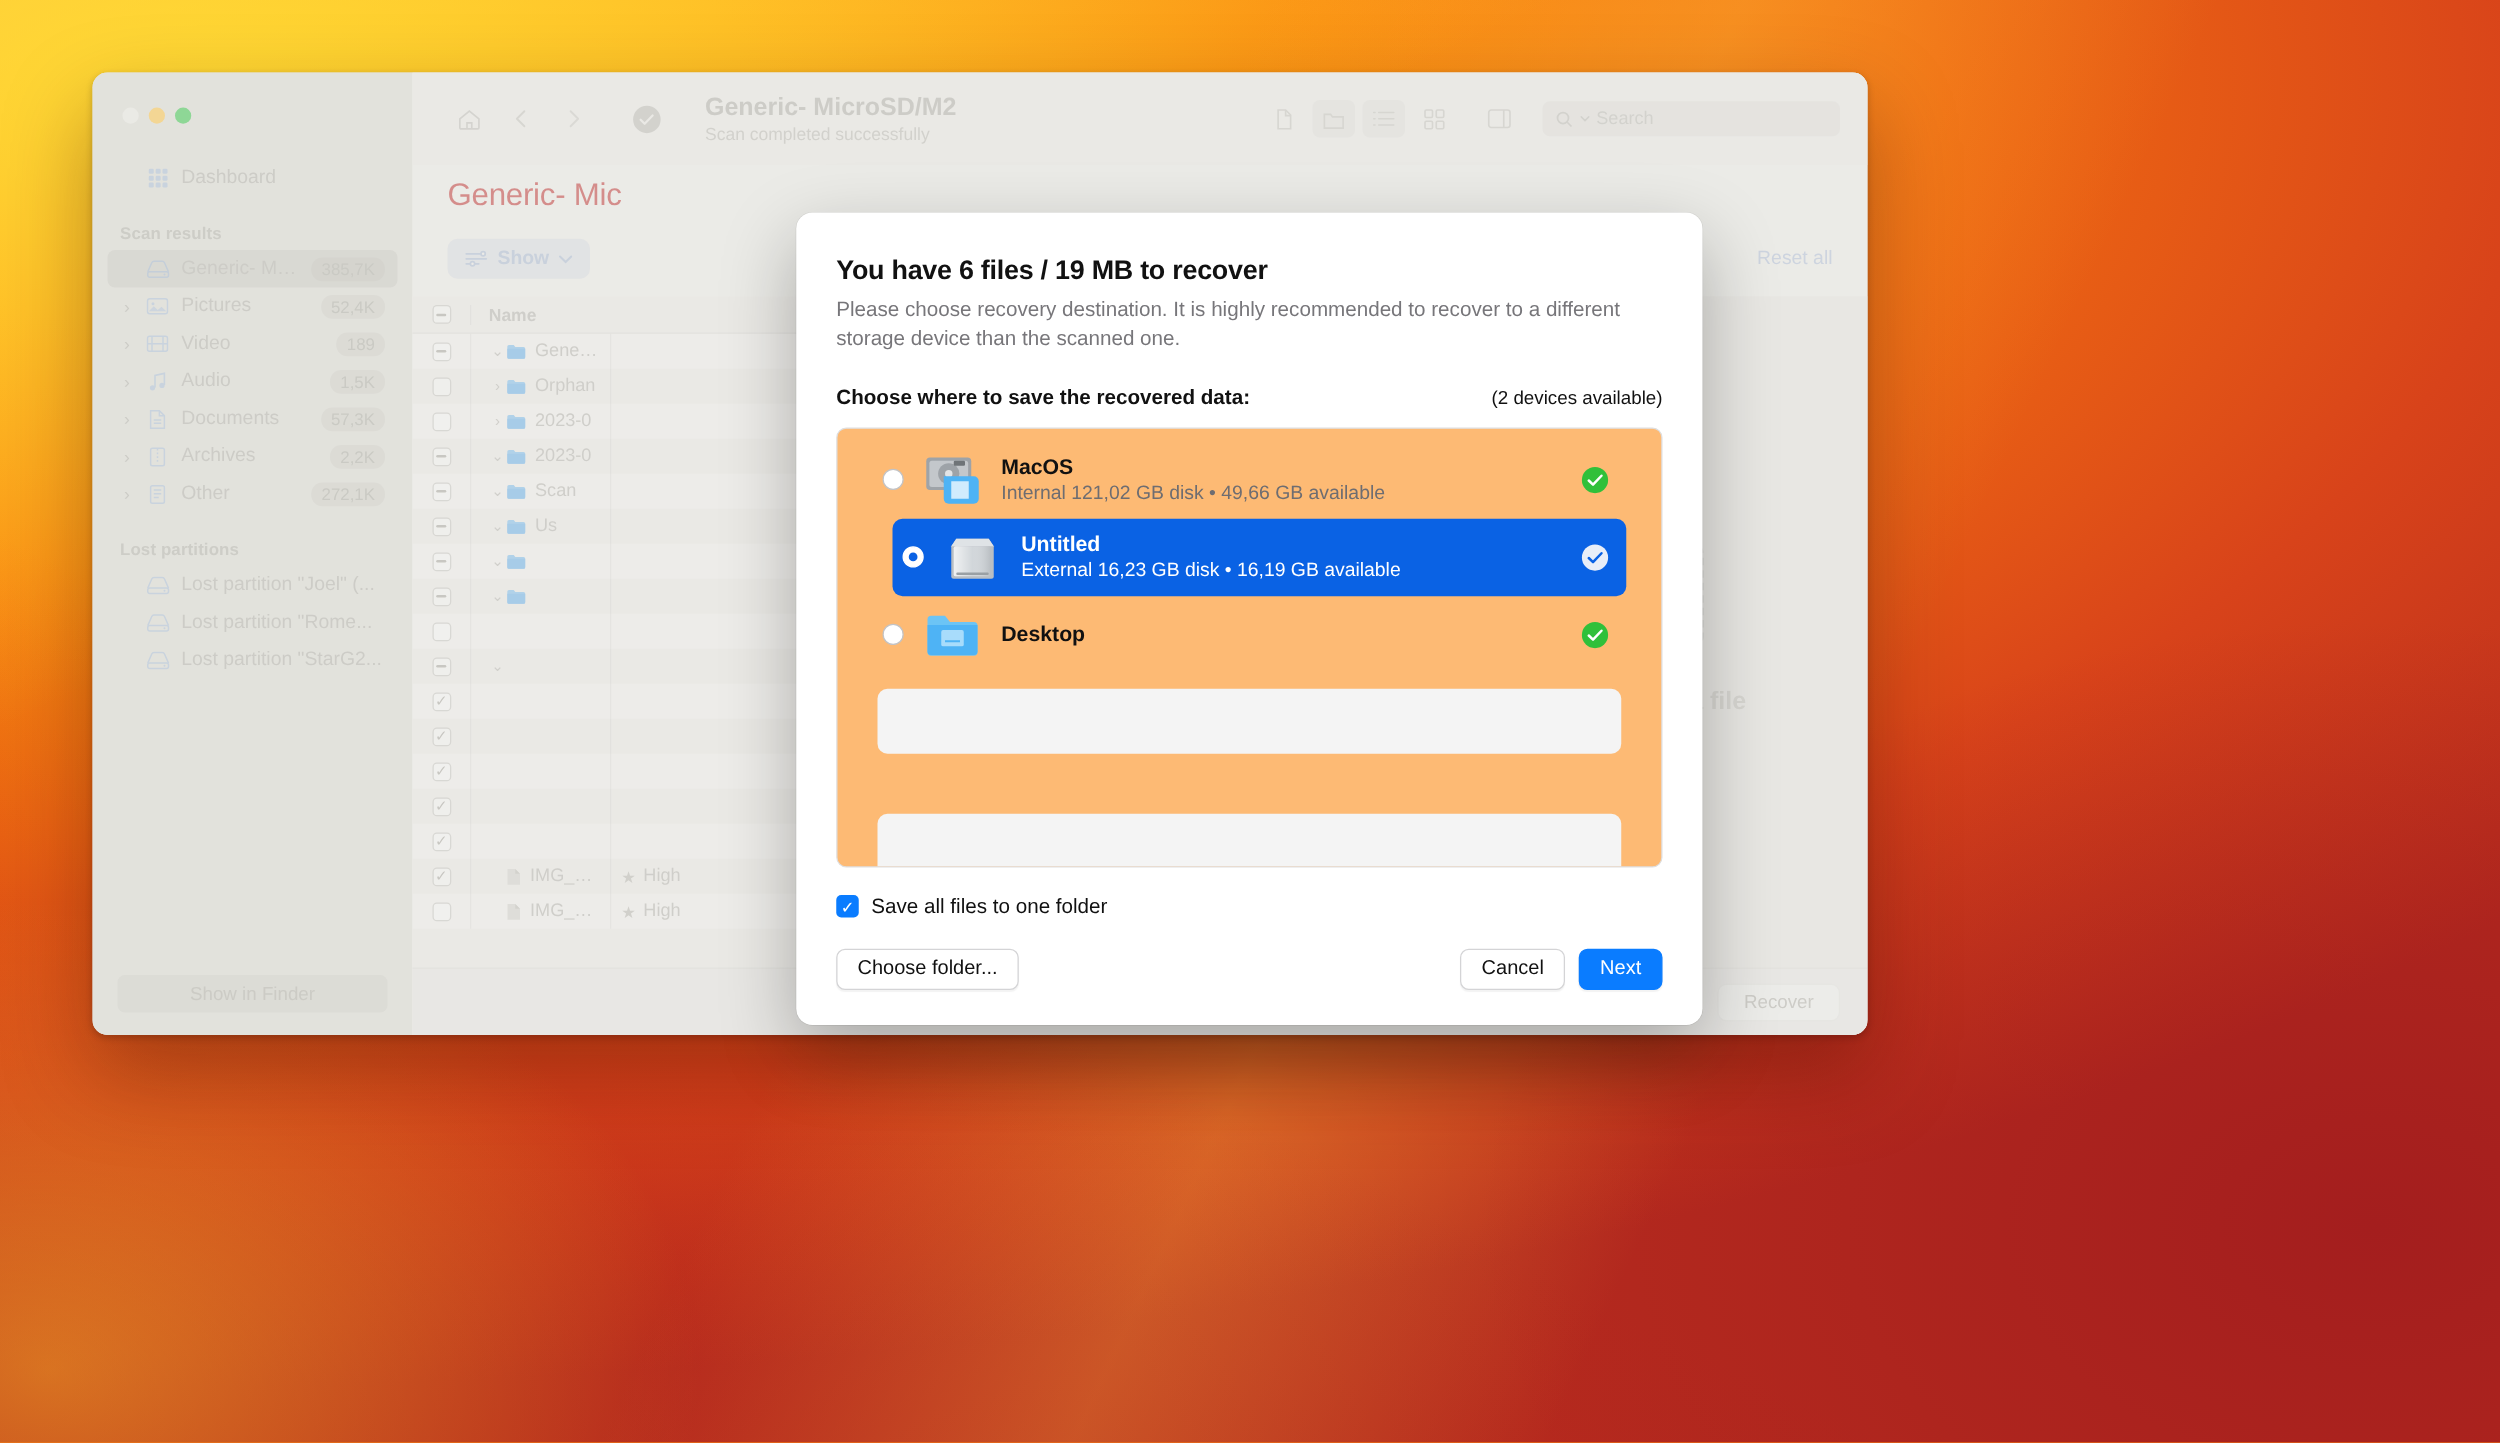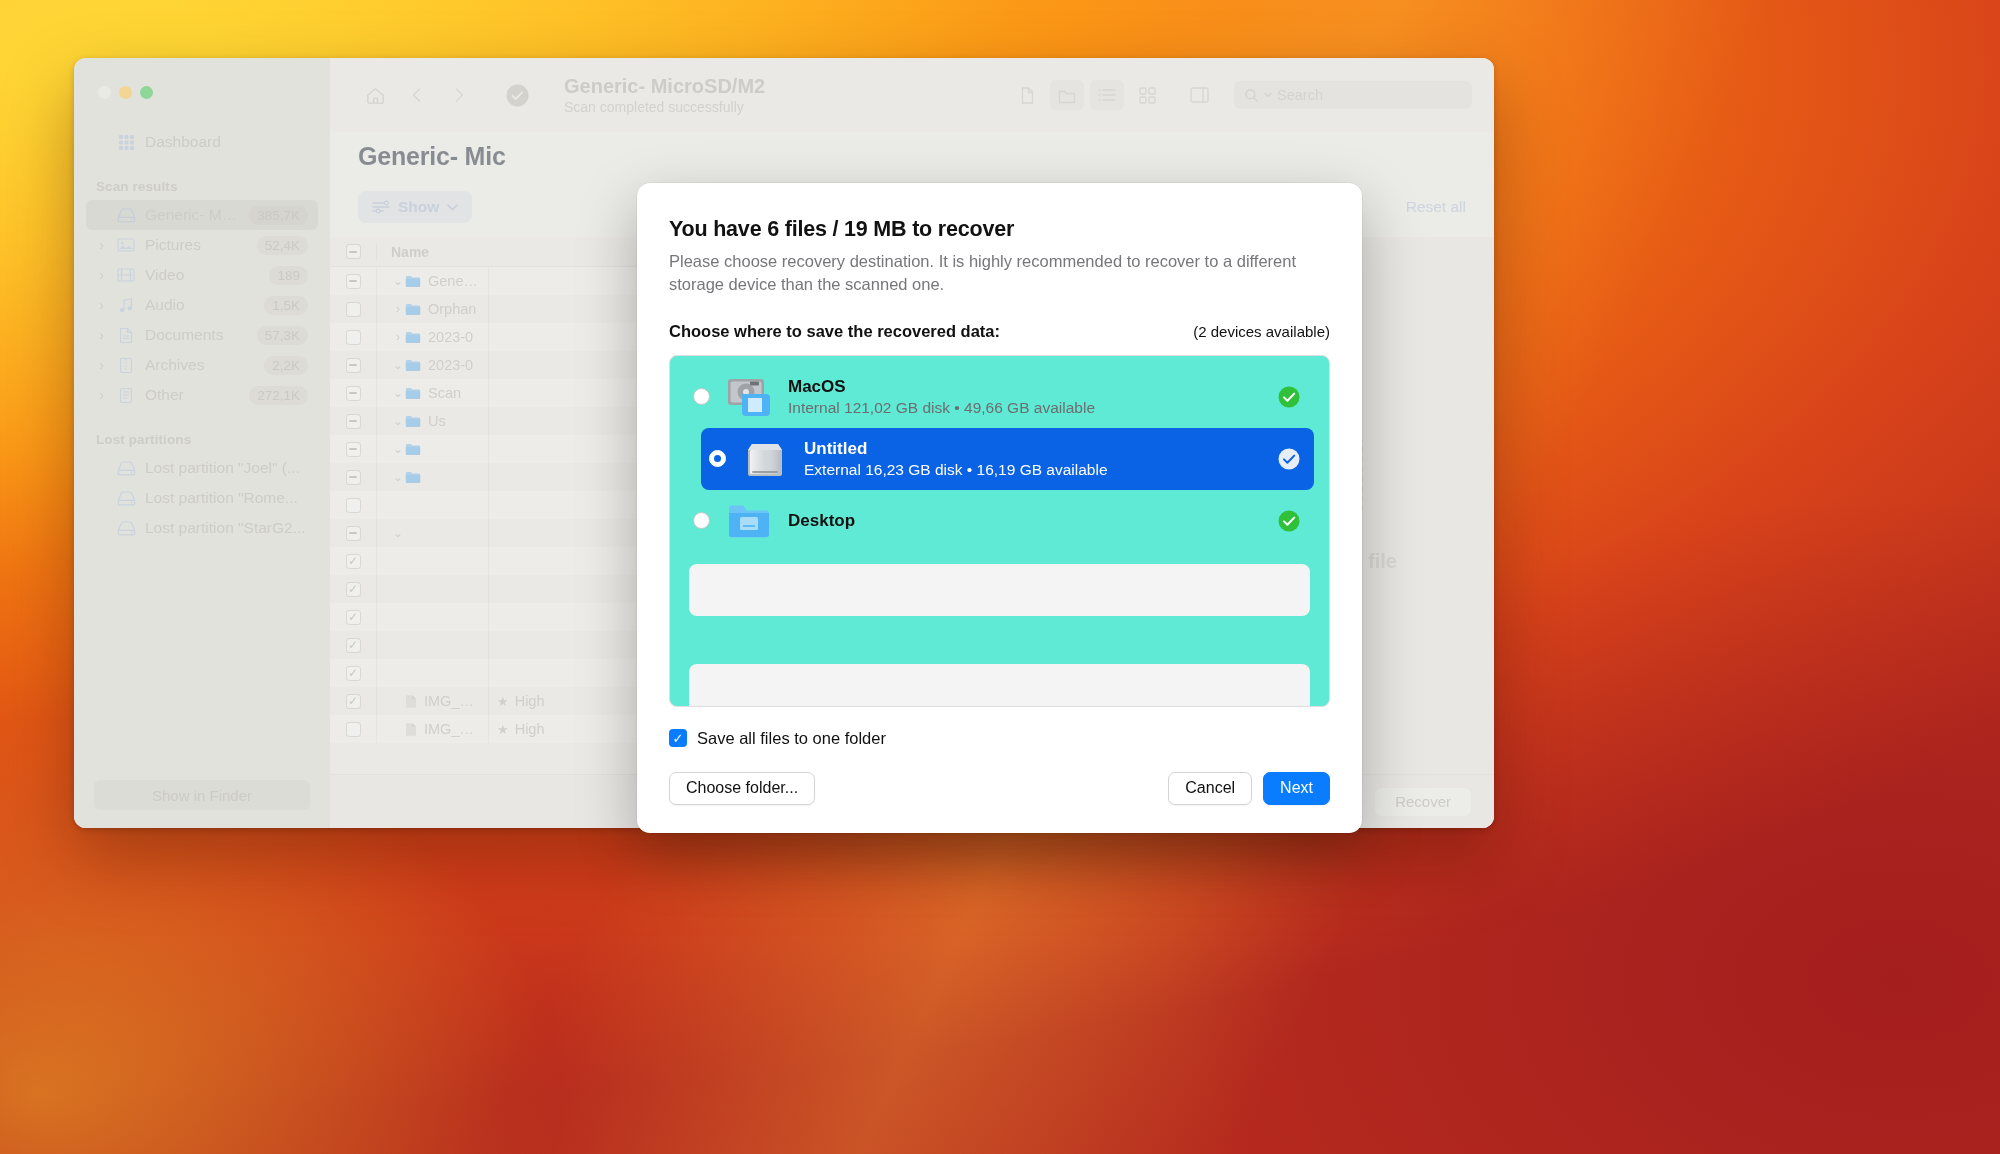--- a/index.html
+++ b/index.html
@@ -121,21 +121,21 @@
   .tb-right { margin-left: auto; display: flex; align-items: center; gap: 6px; }
   #search-box {
     width: 238px; height: 28px; border-radius: 6px;
     background: rgba(170,168,160,.18);
     display: flex; align-items: center; gap: 5px;
     padding: 0 10px; margin-left: 12px;
     color: #b6b4ae; font-size: 14.5px;
   }
 
   #content-head { padding: 10px 28px 0; }
-  .ch-title { font-size: 25px; font-weight: 700; color: #0f172a; letter-spacing: -.2px; }
+  .ch-title { font-size: 25px; font-weight: 400; color: #b91c1c; letter-spacing: -.2px; }
   .ch-sub { font-size: 19px; font-weight: 700; color: #b3b1ab; margin-top: 4px; }
   .ch-bar { display: flex; align-items: center; margin-top: 20px; }
   #show-button {
     height: 32px; border-radius: 8px; background: rgba(125,150,200,.20);
     display: flex; align-items: center; gap: 8px; padding: 0 14px;
     color: #9fb1cf; font-size: 15.5px; font-weight: 600;
   }
   #reset-all { margin-left: auto; color: #a8b8d6; font-size: 15.5px; }
 
   
@@ -208,39 +208,39 @@
   #recover-button {
     height: 30px; padding: 0 20px; border-radius: 7px;
     background: rgba(255,255,255,.35);
     border: 1px solid rgba(0,0,0,.06);
     display: flex; align-items: center; font-size: 15px; color: #a9a7a1;
   }
 
   
   #sheet {
     position: absolute; z-index: 60;
-    left: 637px; top: 183px;
+    left: 637px; top: 170px;
     width: 725px;
     background: #ffffff;
     border-radius: 13px;
     box-shadow: 0 22px 60px rgba(0,0,0,.28), 0 0 0 .5px rgba(0,0,0,.08);
     padding: 34px 32px 28px;
     font-family: "Liberation Sans", sans-serif;
   }
   #sheet-title { font-size: 21.5px; font-weight: 700; color: #111; letter-spacing: -.2px; }
   #sheet-sub { font-size: 16.5px; color: #77767a; margin-top: 8px; line-height: 1.38; max-width: 665px; }
   .sheet-labels { display: flex; align-items: baseline; margin-top: 26px; }
   #choose-label { font-size: 16.5px; font-weight: 700; color: #111; }
   #devices-count { margin-left: auto; font-size: 15px; color: #111; }
 
   #device-list {
     margin-top: 14px; height: 352px;
     border: 1px solid #dededf; border-radius: 8px;
-    background: #5eead4; overflow: hidden;
-    padding: 10px 15px;
+    background: #fdba74; overflow: hidden;
+    padding: 10px 28px;
   }
   .device {
     display: flex; align-items: center; height: 62px;
     border-radius: 8px; padding: 0 14px 0 8px; gap: 2px;
   }
   .device.selected { background: #0a62e4; margin-left: 16px; }
   .radio {
     width: 17px; height: 17px; border-radius: 50%;
     border: 1px solid #c3c3c5; background: #fff; flex: none;
     display: flex; align-items: center; justify-content: center;

